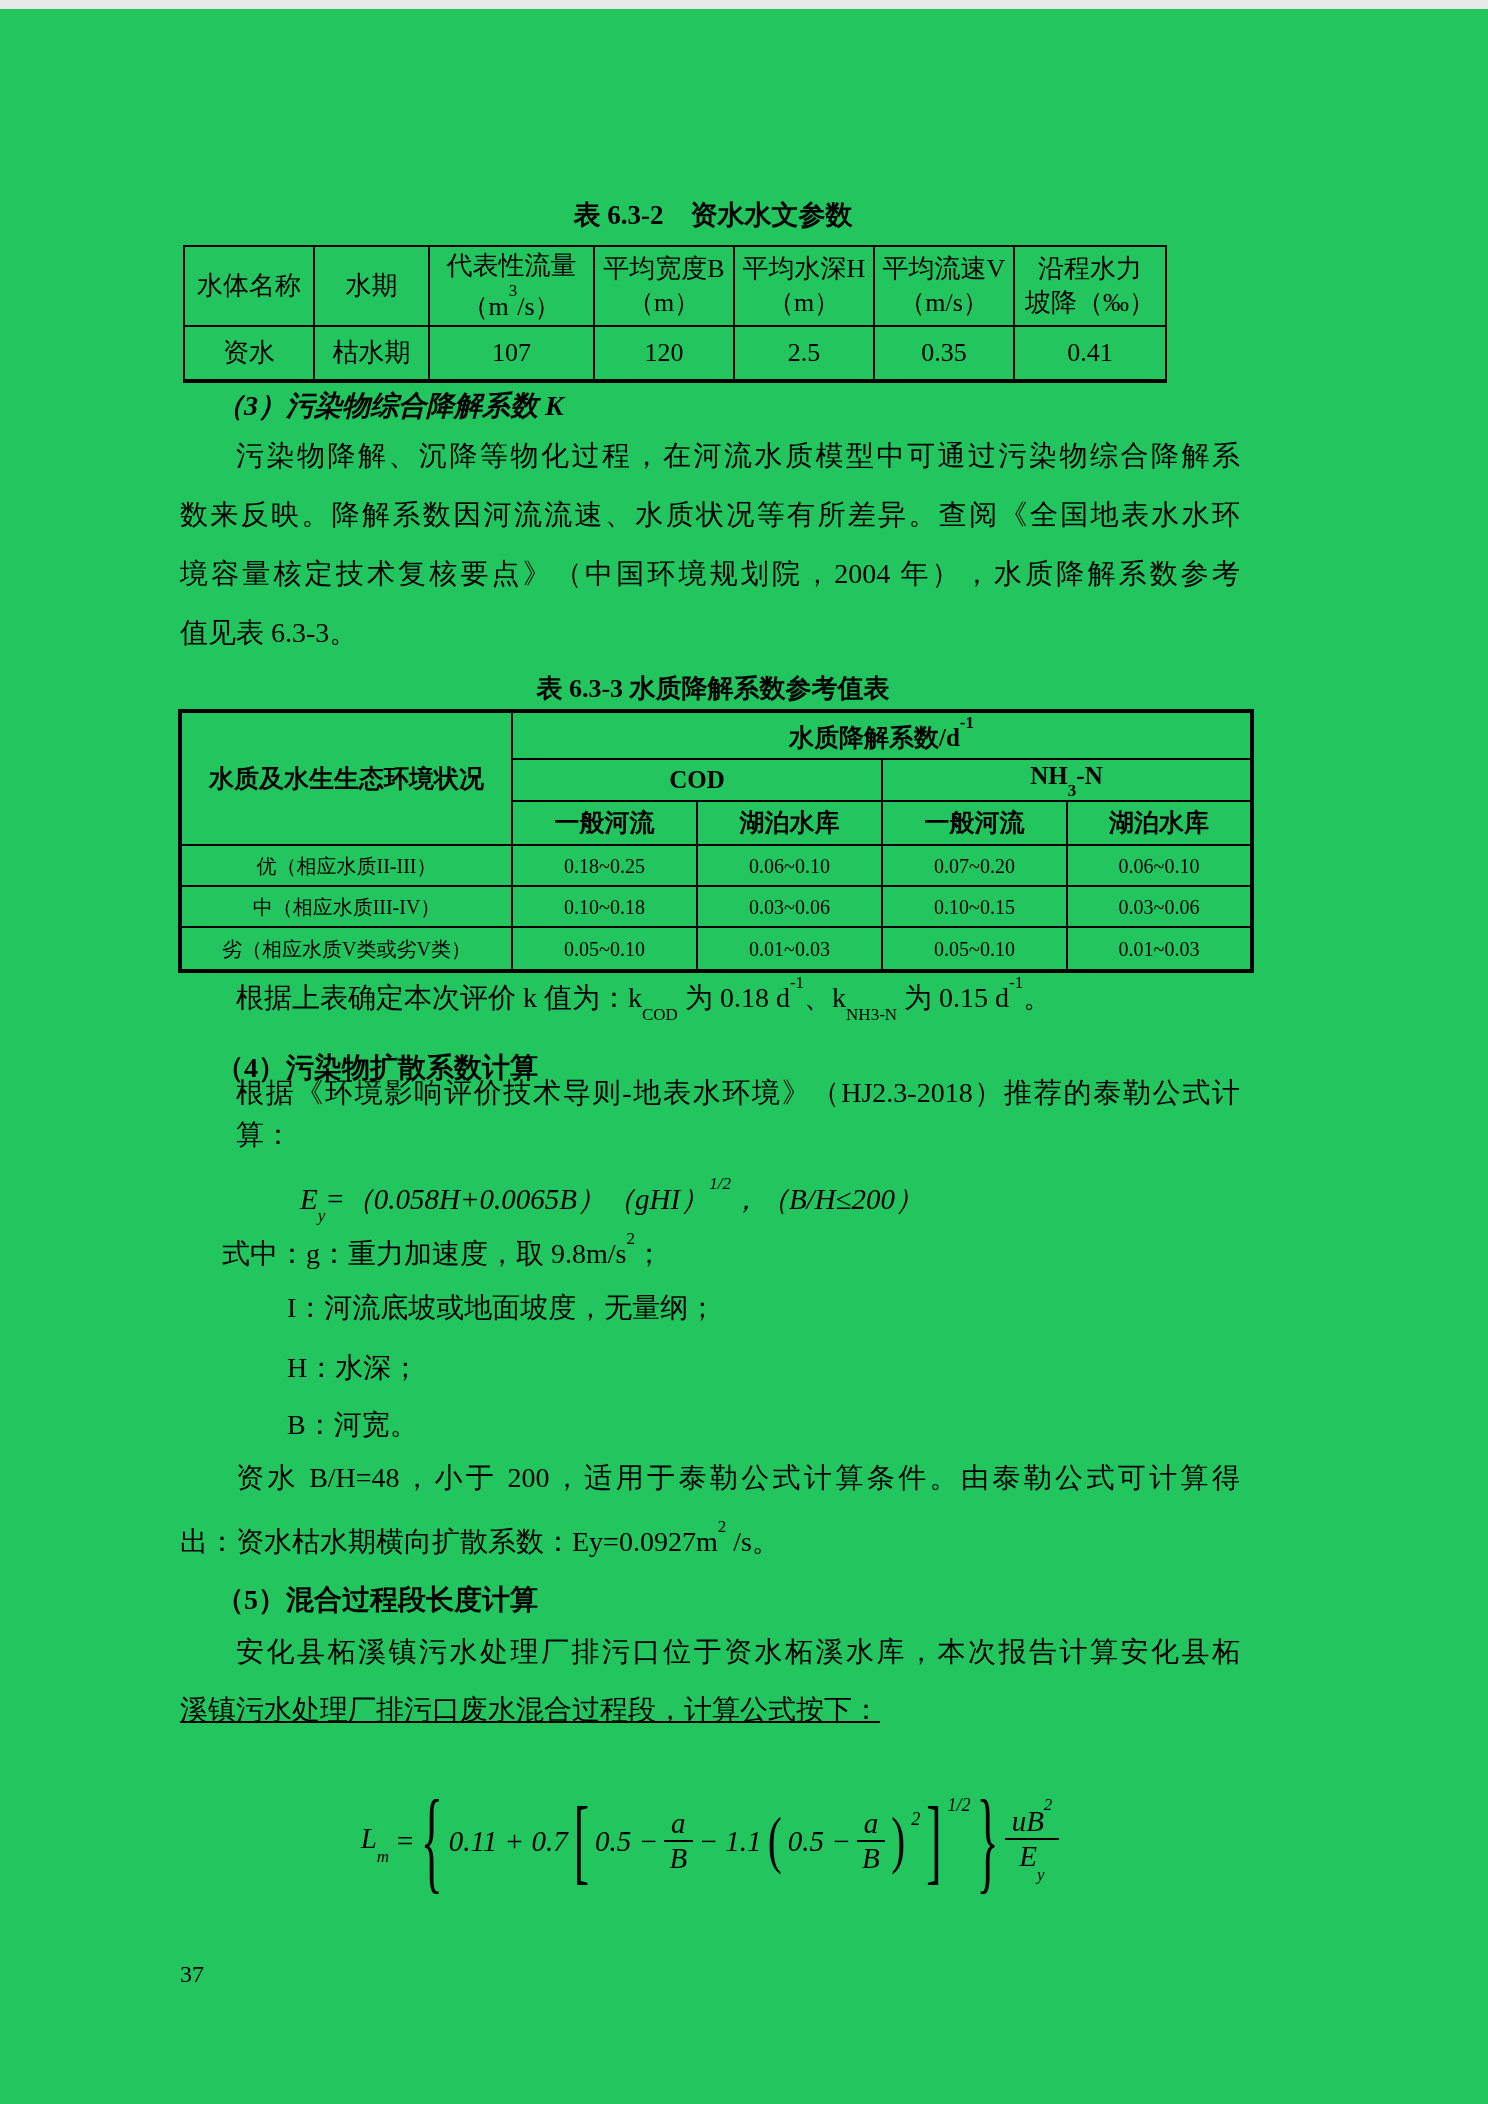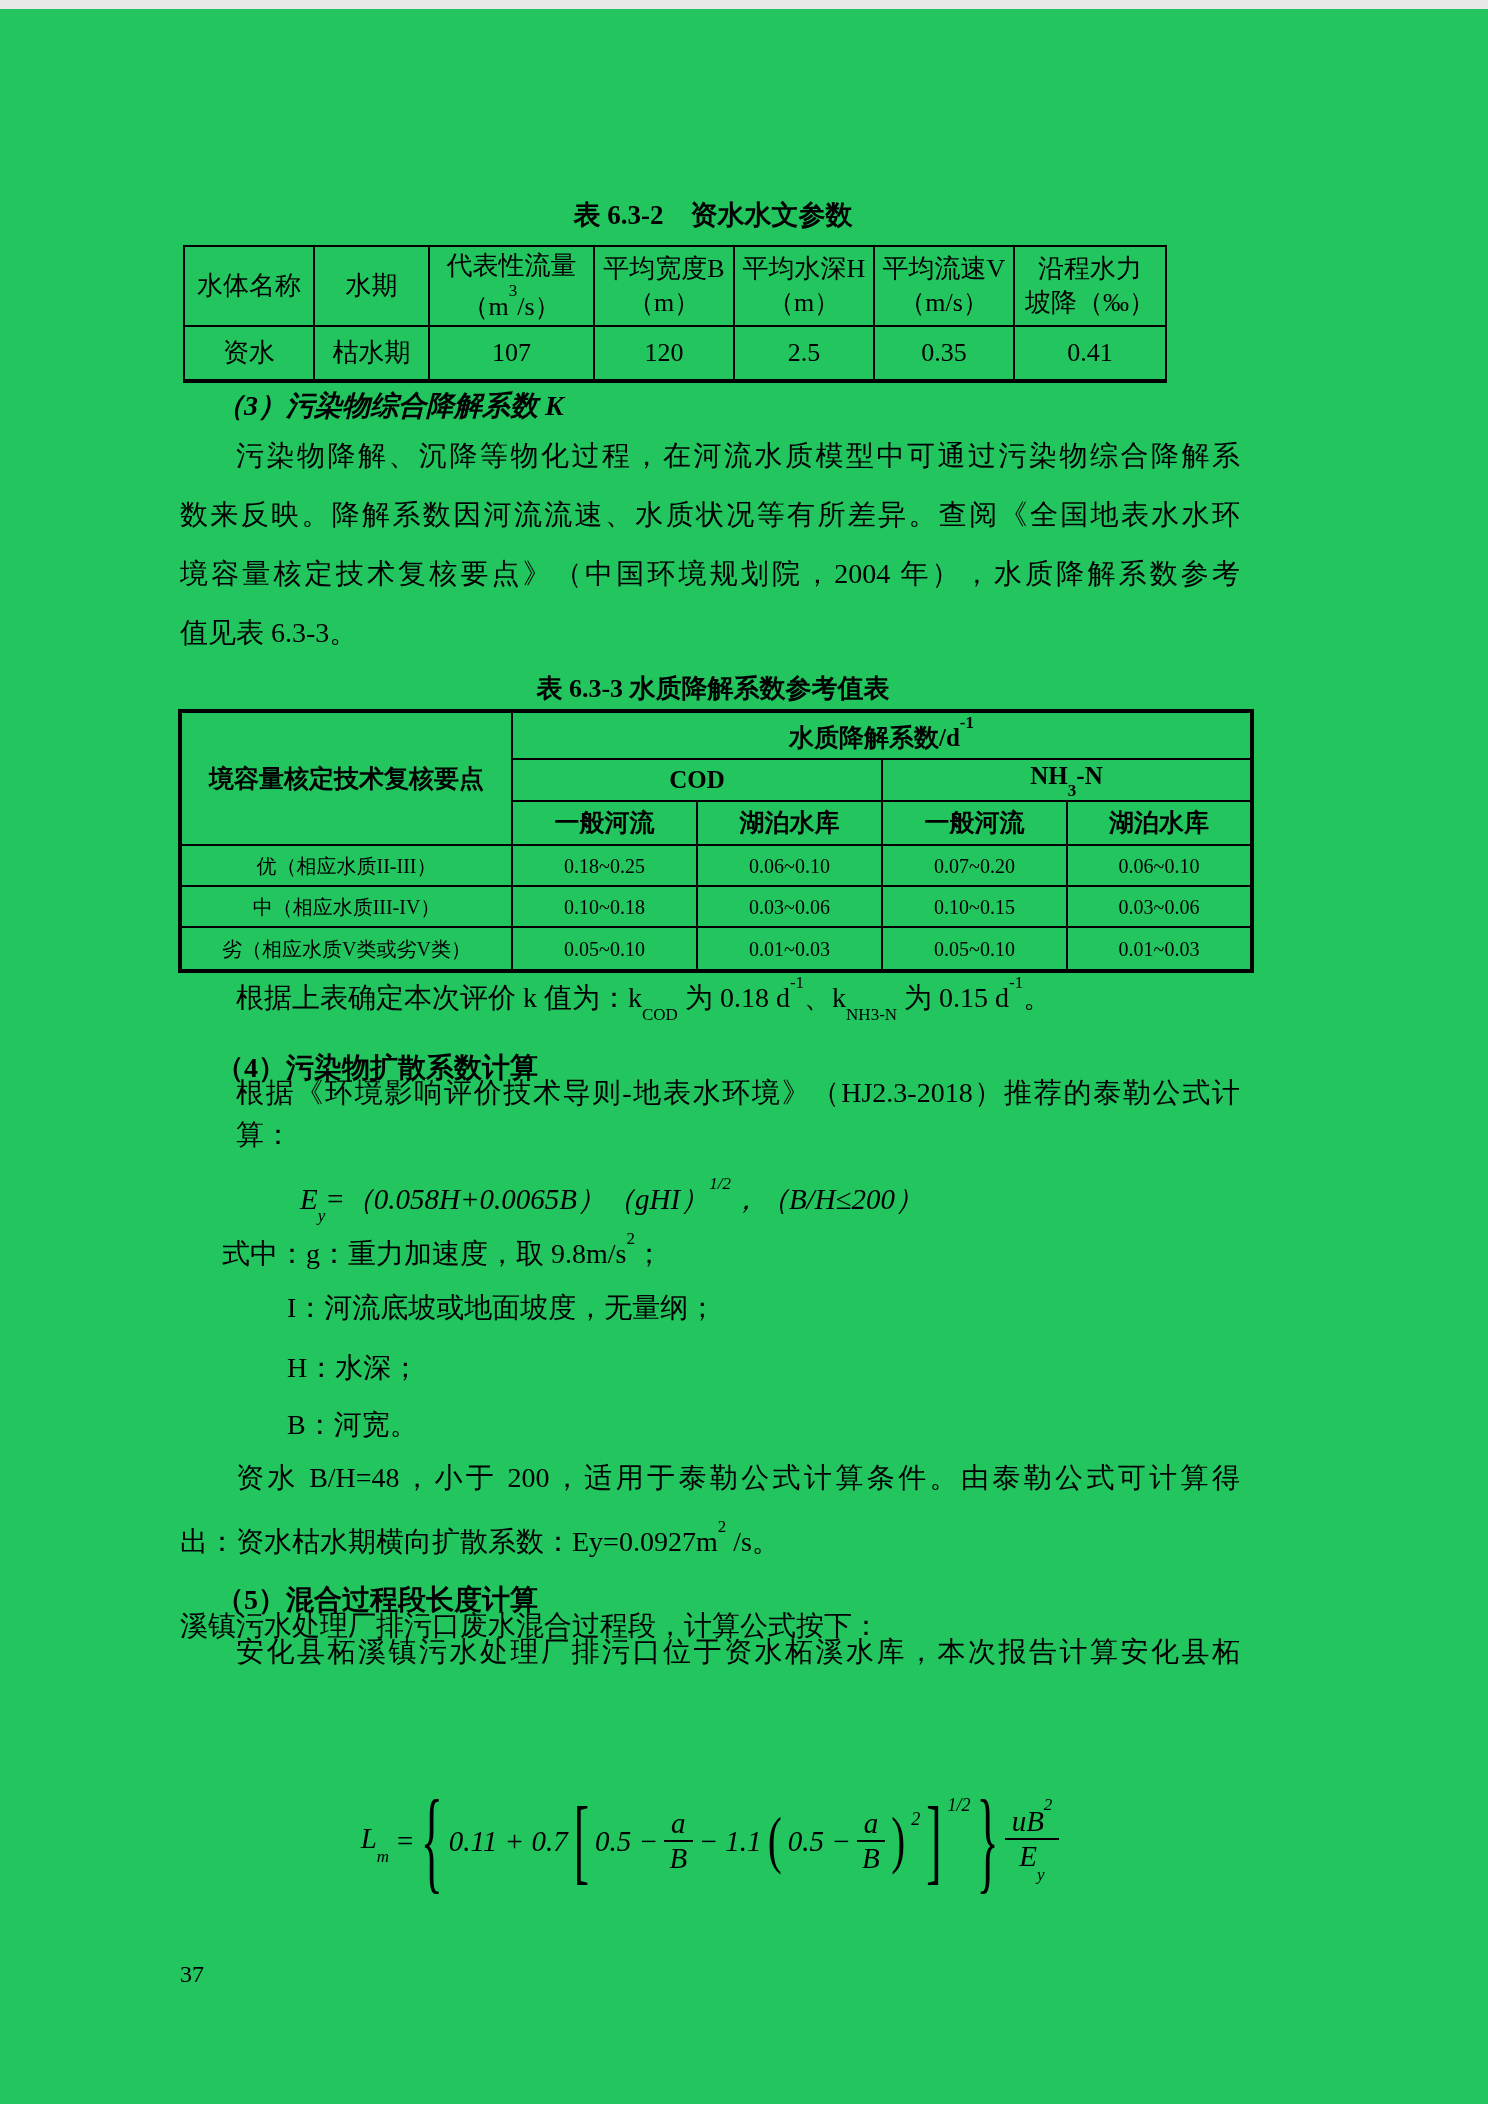--- a/index.html
+++ b/index.html
@@ -134,21 +134,21 @@
   <table class="t2">
     <colgroup>
       <col style="width:332px">
         <col style="width:185px">
         <col style="width:185px">
         <col style="width:185px">
         <col style="width:185px">
     </colgroup>
     <tbody>
         <tr style="height:48px;">
-      <td rowspan="3" class="hdr">境容量核定技术复核要点</td>
+      <td rowspan="3" class="hdr">水质及水生生态环境状况</td>
       <td colspan="4" class="hdr">
         <span>水质降解系数/d</span><sup class="s">-1</sup>
       </td>
     </tr>
     <tr style="height:42px;">
       <td colspan="2" class="hdr">COD</td>
       <td colspan="2" class="hdr">
         <span>NH</span><sub class="s">3</sub><span>-N</span>
       </td>
     </tr>
@@ -200,21 +200,21 @@
   <div class="abs line ind3" style="top:1395px;">B：河宽。</div>
   <div class="abs line ind3" style="top:1338px;">H：水深；</div>
 
   <div class="abs line ind jfull" style="top:1448px;">资水 B/H=48，小于 200，适用于泰勒公式计算条件。由泰勒公式可计算得</div>
   <div class="abs line" style="top:1506px;">
     <span>出：资水枯水期横向扩散系数：Ey=0.0927m</span><sup class="s">2</sup><span> /s。</span>
   </div>
 
   <div class="abs heading" style="top:1572px;">（5）混合过程段长度计算</div>
   <div class="abs line ind jfull" style="top:1622px;">安化县柘溪镇污水处理厂排污口位于资水柘溪水库，本次报告计算安化县柘</div>
-  <div class="abs line" style="top:1596px;">溪镇污水处理厂排污口废水混合过程段，计算公式按下：</div>
+  <div class="abs line" style="top:1680px;text-decoration:underline;">溪镇污水处理厂排污口废水混合过程段，计算公式按下：</div>
 
   <div class="abs formula-lm">
     <span><span>L</span><sub class="sub-f">m</sub></span>
     <span>=</span>
     <span class="dl brace">{</span>
     <span>0.11 + 0.7</span>
     <span class="dl brack">[</span>
     <span>0.5 −</span>
     <span class="frac">
       <span class="num">a</span>

